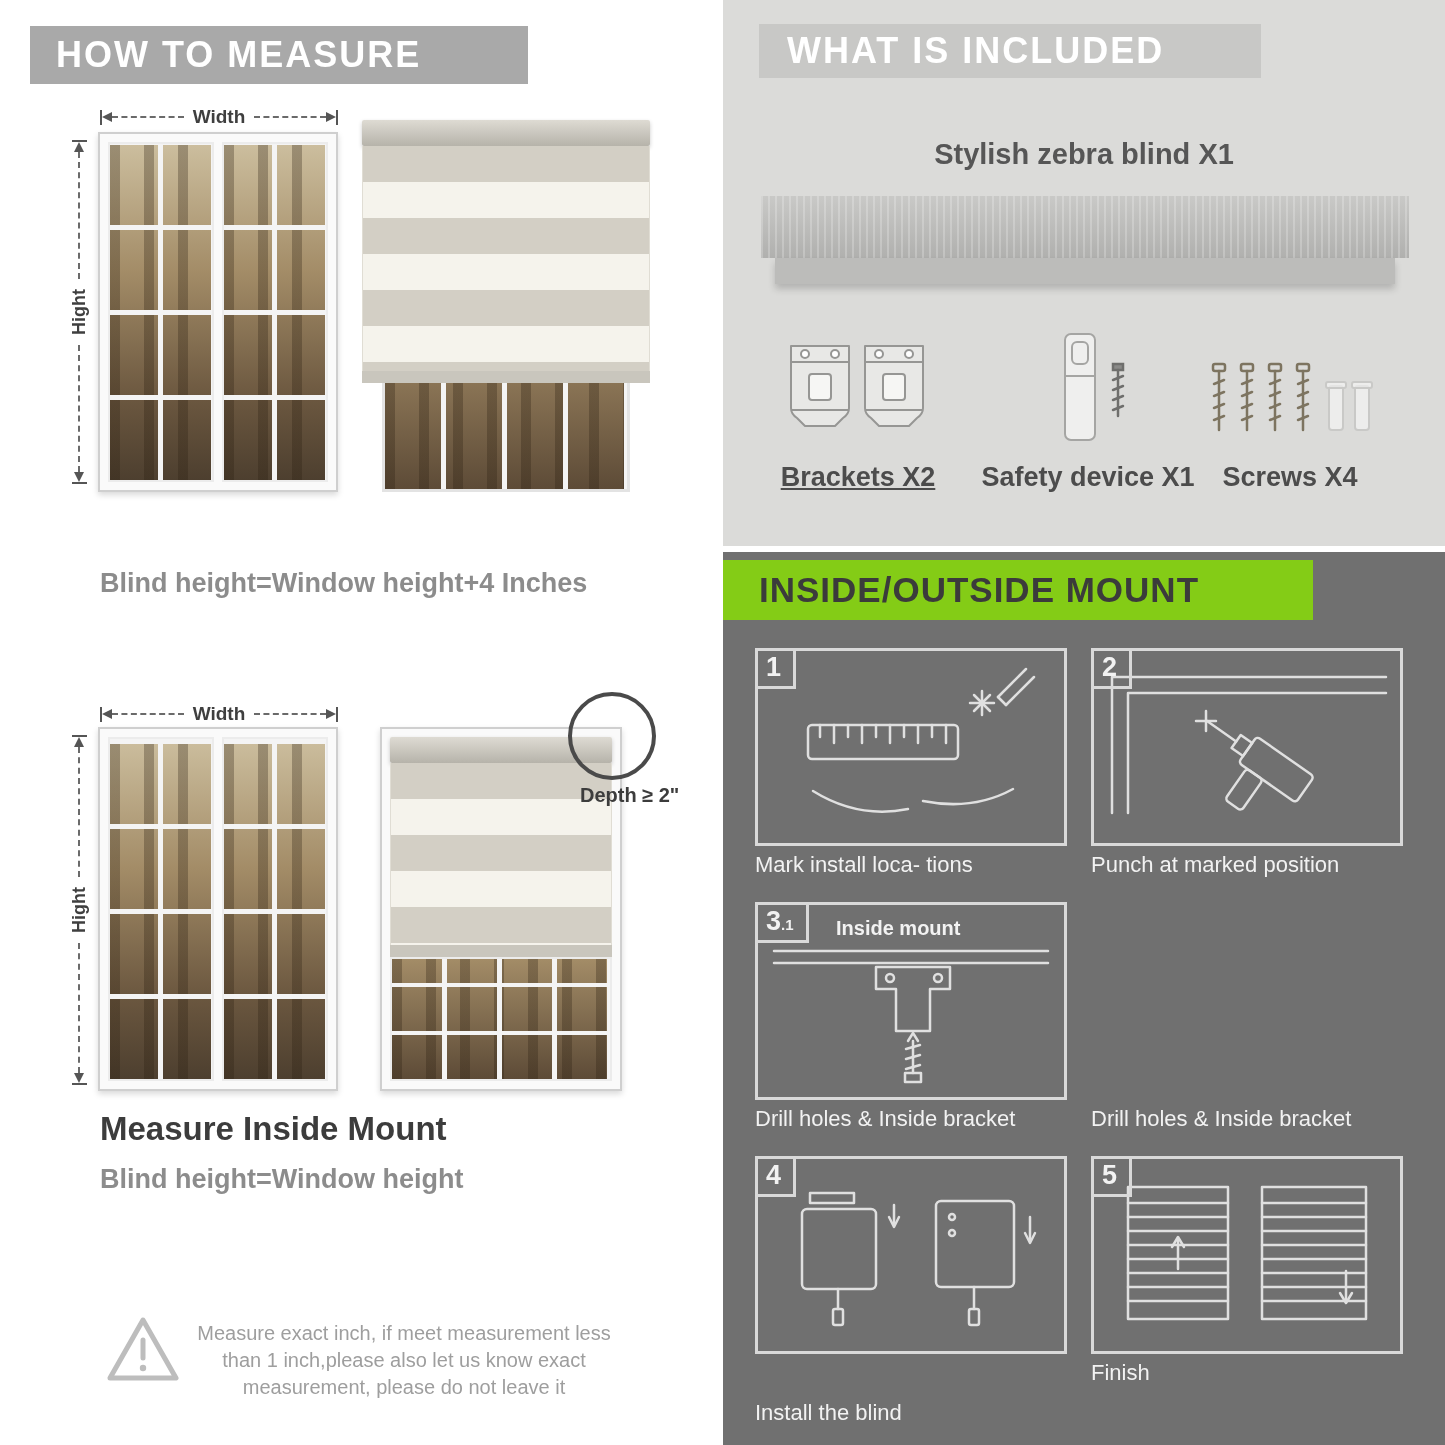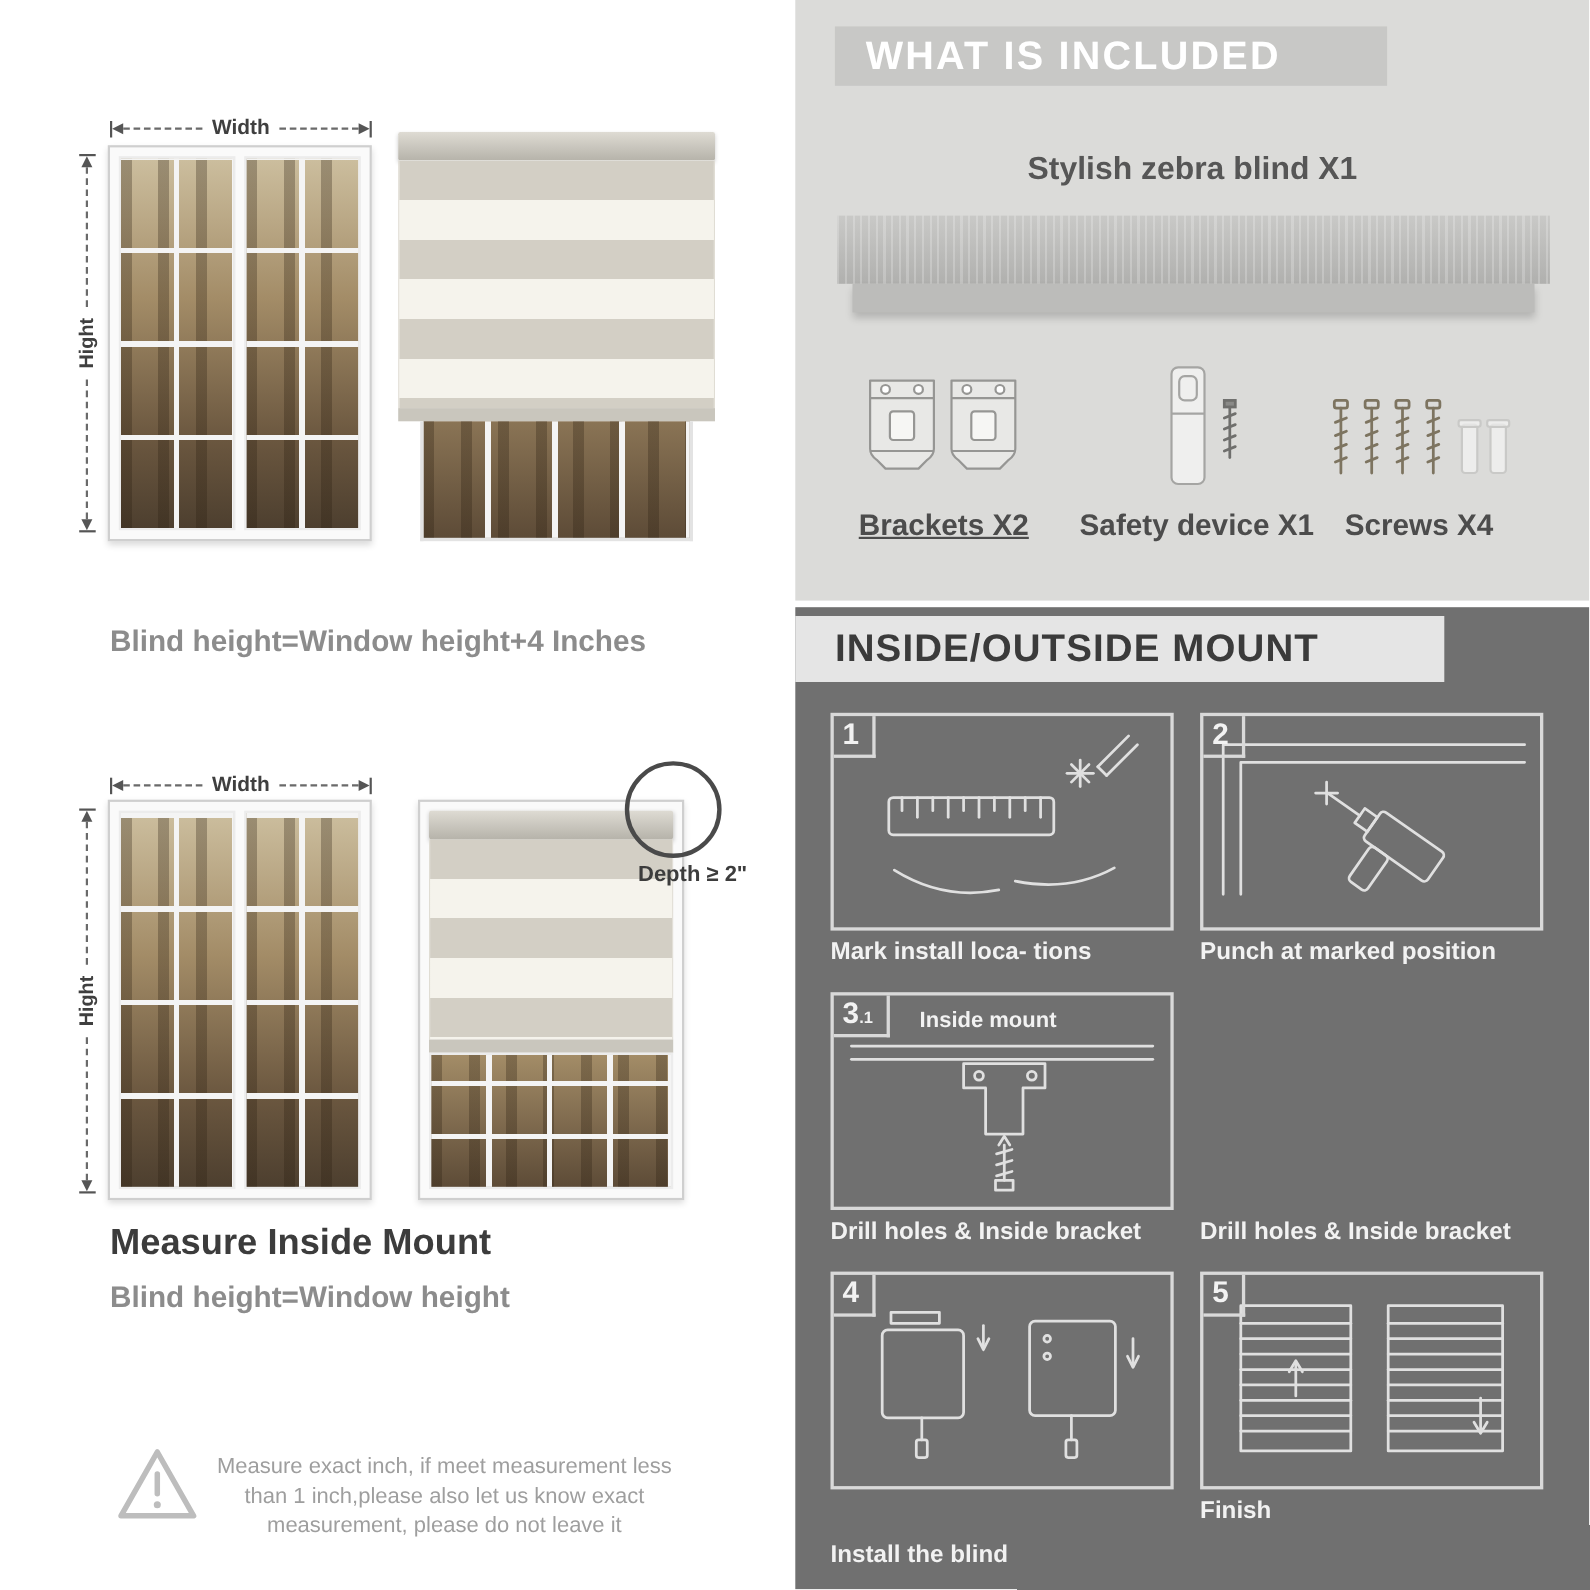--- a/index.html
+++ b/index.html
@@ -65,34 +65,35 @@
   .banner-included{left:36px;top:24px;width:474px;height:54px;background:#c8c8c6;font-size:36px;padding-left:28px;}
   .product-label{left:0;top:138px;width:100%;text-align:center;font-size:29px;font-weight:bold;color:#565656;}
   .rail-top{left:38px;top:196px;width:648px;height:62px;background:
       repeating-linear-gradient(90deg, rgba(255,255,255,.22) 0 2px, rgba(0,0,0,0) 2px 7px),
       linear-gradient(180deg,#c9c9c7,#b0b0ae);}
   .rail-bottom{left:52px;top:258px;width:620px;height:26px;background:#bcbcba;box-shadow:0 5px 7px rgba(0,0,0,.18);}
   .included-label{font-size:27px;font-weight:bold;color:#4c4c4c;text-align:center;}
 
   
   .right-bottom{left:723px;top:552px;width:722px;height:893px;background:#707070;}
-  .banner-mount{left:0;top:8px;width:590px;height:60px;background:#e5e5e5;color:#3b3b3b;font-size:35px;font-weight:bold;display:flex;align-items:center;padding-left:36px;letter-spacing:1px;box-sizing:border-box;}
+  .banner-mount{left:0;top:8px;width:590px;height:60px;background:#84cc16;color:#3b3b3b;font-size:35px;font-weight:bold;display:flex;align-items:center;padding-left:36px;letter-spacing:1px;box-sizing:border-box;}
   .panel{width:312px;height:198px;border:3px solid #d9d9d9;box-sizing:border-box;position:absolute;}
   .step-num{position:absolute;top:0;left:0;padding:3px 12px 5px 8px;border-right:3px solid #d9d9d9;border-bottom:3px solid #d9d9d9;font-size:27px;font-weight:bold;color:#f2f2f2;line-height:1;}
   .step-sub{font-size:15px;font-weight:bold;}
   .step-label{position:absolute;top:12px;left:78px;font-size:20px;font-weight:bold;color:#f2f2f2;}
-  .caption{position:absolute;width:312px;font-size:22px;font-weight:bold;color:#f2f2f2;}
+  .caption{position:absolute;width:312px;font-size:22px;font-weight:normal;color:#f2f2f2;}
   .art{position:absolute;left:0;top:0;width:100%;height:100%;}
   .lineart{fill:none;stroke:#e0e0e0;stroke-width:2.5;stroke-linecap:round;stroke-linejoin:round;}
 </style>
 </head>
 <body>
 
 <div id="page">
 
+  <div class="abs banner banner-left">HOW TO MEASURE</div>
 
   <div class="abs hmeasure" style="left:100px;top:106px;width:238px;">
     <span class="tick"></span>
       <span class="ah-l"></span>
       <span class="dash"></span>
       <span class="mlabel">Width</span>
       <span class="dash"></span>
       <span class="ah-r"></span>
       <span class="tick"></span>
   </div>

